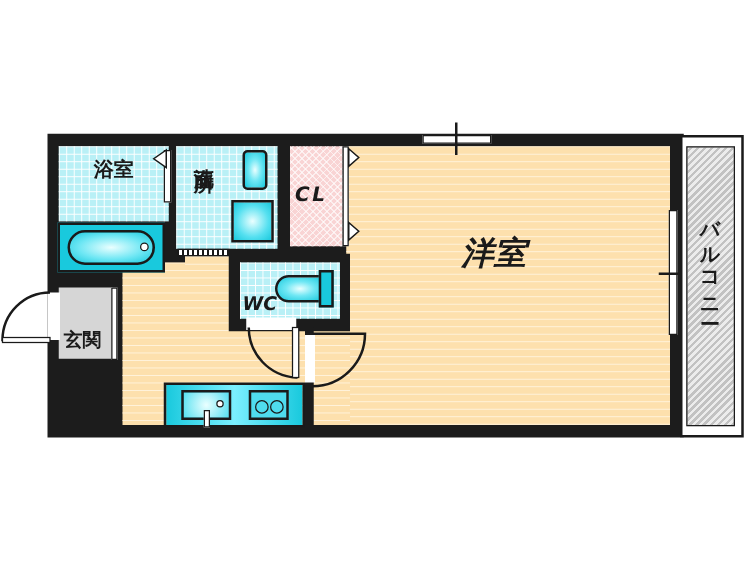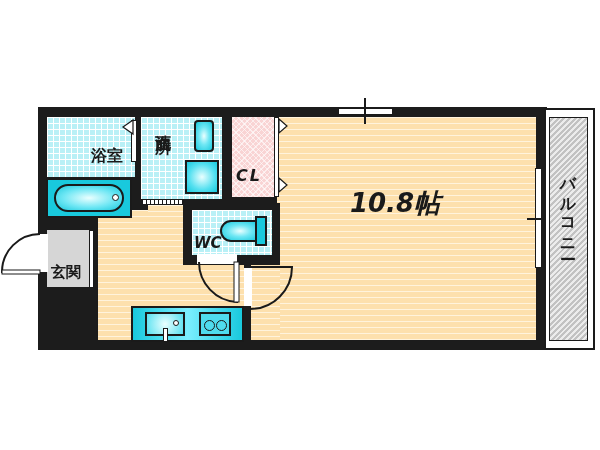--- a/index.html
+++ b/index.html
@@ -21,39 +21,39 @@
 <body>
 
 <div class="abs wall" style="left:38px;top:107px;width:509px;height:243px;"></div>
 
 <div class="abs wood" style="left:277px;top:117px;width:259px;height:223px;"></div>
 
 <div class="abs wood" style="left:98px;top:210px;width:182px;height:130px;"></div>
 <div class="abs wood" style="left:148px;top:205px;width:36px;height:10px;"></div>
 
 <div class="abs tile" style="left:47px;top:117px;width:88px;height:60px;"></div>
-<div class="abs label" style="left:75px;top:146px;font-size:16px;margin-left:16px;">浴室</div>
+<div class="abs label" style="left:75px;top:126px;font-size:16px;">浴室</div>
 <div class="abs" style="left:46px;top:178px;width:86px;height:40px;background:#19c9dd;border:2px solid #1a1a1a;box-sizing:border-box;">
   <div class="abs" style="left:6px;top:4px;width:70px;height:28px;border:2px solid #1a1a1a;border-radius:14px;background:radial-gradient(ellipse,#eaffff 0%,#6fe7f4 55%,#19c9dd 100%);box-sizing:border-box;"></div>
   <div class="abs" style="left:64px;top:14px;width:5px;height:5px;border:1.5px solid #1a1a1a;border-radius:50%;background:#fff;"></div>
 </div>
 
 <div class="abs" style="left:131px;top:120px;width:4px;height:40px;background:#fff;border:1px solid #1a1a1a;"></div>
 <svg style="left:123px;top:120px;" width="10" height="14">
     <polygon points="10,0 0,7 10,14" fill="#fff" stroke="#1a1a1a" stroke-width="1.2"></polygon>
   </svg>
 
 <div class="abs tile" style="left:141px;top:117px;width:81px;height:82px;"></div>
 <div class="abs vlabel" style="left:152px;top:122px;font-size:16px;letter-spacing:2px;">洗面所</div>
 <div class="abs cyan" style="left:194px;top:120px;width:20px;height:32px;border-radius:4px;box-sizing:border-box;"></div>
 <div class="abs" style="left:185px;top:160px;width:34px;height:34px;background:radial-gradient(circle,#eaffff 0%,#55e0f0 60%,#19c9dd 100%);border:2px solid #1a1a1a;box-sizing:border-box;"></div>
 <div class="abs" style="left:142px;top:199px;width:40px;height:4px;background:repeating-linear-gradient(90deg,#fff 0 3px,#1a1a1a 3px 4px);border:1px solid #1a1a1a;"></div>
 
 <div class="abs cl" style="left:232px;top:117px;width:42px;height:80px;"></div>
-<div class="abs label" style="left:236px;top:146px;font-size:16px;font-style:italic;letter-spacing:2px;margin-top:20px;">CL</div>
+<div class="abs label" style="left:236px;top:146px;font-size:16px;font-style:italic;letter-spacing:2px;">CL</div>
 <div class="abs" style="left:274px;top:117px;width:5px;height:80px;background:#fff;border:1px solid #1a1a1a;box-sizing:border-box;"></div>
 <svg style="left:279px;top:119px;" width="8" height="14">
     <polygon points="0,0 8,7 0,14" fill="#fff" stroke="#1a1a1a" stroke-width="1.2"></polygon>
   </svg>
 <svg style="left:279px;top:178px;" width="8" height="14">
     <polygon points="0,0 8,7 0,14" fill="#fff" stroke="#1a1a1a" stroke-width="1.2"></polygon>
   </svg>
 
 <div class="abs wall" style="left:183px;top:203px;width:97px;height:62px;"></div>
 <div class="abs tile" style="left:192px;top:210px;width:80px;height:45px;"></div>
@@ -88,21 +88,21 @@
   <div class="abs" style="left:66px;top:4px;width:32px;height:24px;border:2px solid #1a1a1a;background:#4fdcee;box-sizing:border-box;">
     <div class="abs" style="left:3px;top:6px;width:9px;height:9px;border:1.5px solid #1a1a1a;border-radius:50%;"></div>
     <div class="abs" style="left:15px;top:6px;width:9px;height:9px;border:1.5px solid #1a1a1a;border-radius:50%;"></div>
   </div>
 </div>
 
 <div class="abs" style="left:338px;top:108px;width:55px;height:7px;background:#fff;border:1px solid #1a1a1a;box-sizing:border-box;"></div>
 <div class="abs" style="left:364px;top:98px;width:1.5px;height:26px;background:#1a1a1a;"></div>
 
 <div class="abs main-label" style="left:330px;top:187px;width:130px;">
-  <div>10.8帖</div>
+  <div>洋室</div>
 </div>
 
 <div class="abs" style="left:535px;top:168px;width:7px;height:100px;background:#fff;border:1px solid #1a1a1a;box-sizing:border-box;"></div>
 <div class="abs" style="left:527px;top:218px;width:26px;height:1.5px;background:#1a1a1a;"></div>
 
 <div class="abs" style="left:544px;top:108px;width:51px;height:242px;background:#fff;border:2px solid #1a1a1a;box-sizing:border-box;">
   <div class="abs hatch" style="left:3px;top:7px;width:39px;height:224px;border:1px solid #1a1a1a;box-sizing:border-box;"></div>
 </div>
 <div class="abs vlabel" style="left:557px;top:165px;font-size:16px;letter-spacing:3px;">バルコニー</div>
 

